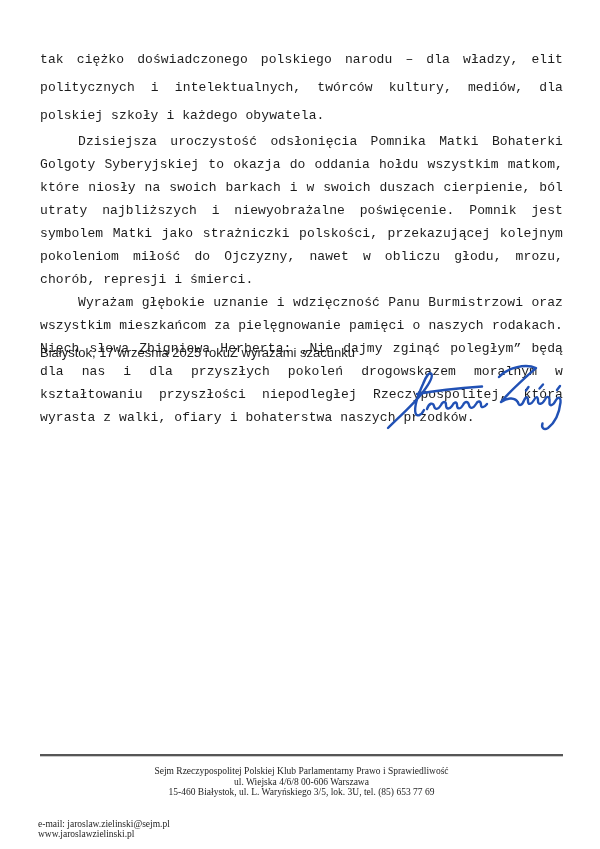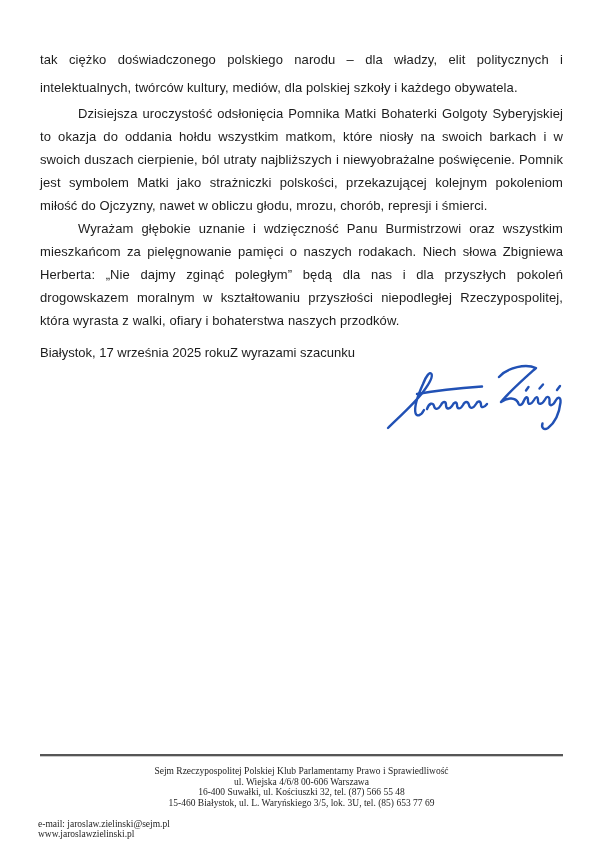--- a/index.html
+++ b/index.html
@@ -17,20 +17,21 @@
     color: #1c1c1c;
   }
   .body-text {
     position: absolute;
     left: 40px;
     top: 46px;
     width: 523px;
     text-align: justify;
     font-size: 13px;
     letter-spacing: 0.1px;
+    font-family: Liberation Mono, monospace;
   }
   .body-text p {
     margin: 0;
   }
   .p-first {
     line-height: 28px;
   }
   .p-indent {
     line-height: 23px;
     text-indent: 38px;
@@ -132,21 +133,20 @@
         <path d="M 175 30 L 178 26"></path>
       </g>
     </svg>
   </div>
 
   <div class="footer-rule"></div>
 
   <div class="footer-center">
     <div>Sejm Rzeczypospolitej Polskiej Klub Parlamentarny Prawo i Sprawiedliwość</div>
     <div>ul. Wiejska 4/6/8 00-606 Warszawa</div>
-    <div>16-400 Suwałki, ul. Kościuszki 32, tel. (87) 566 55 48</div>
     <div>15-460 Białystok, ul. L. Waryńskiego 3/5, lok. 3U, tel. (85) 653 77 69</div>
   </div>
 
   <div class="footer-bottom">
     <span>e-mail: jaroslaw.zielinski@sejm.pl</span>
     <span>www.jaroslawzielinski.pl</span>
   </div>
 
 </div>
 

